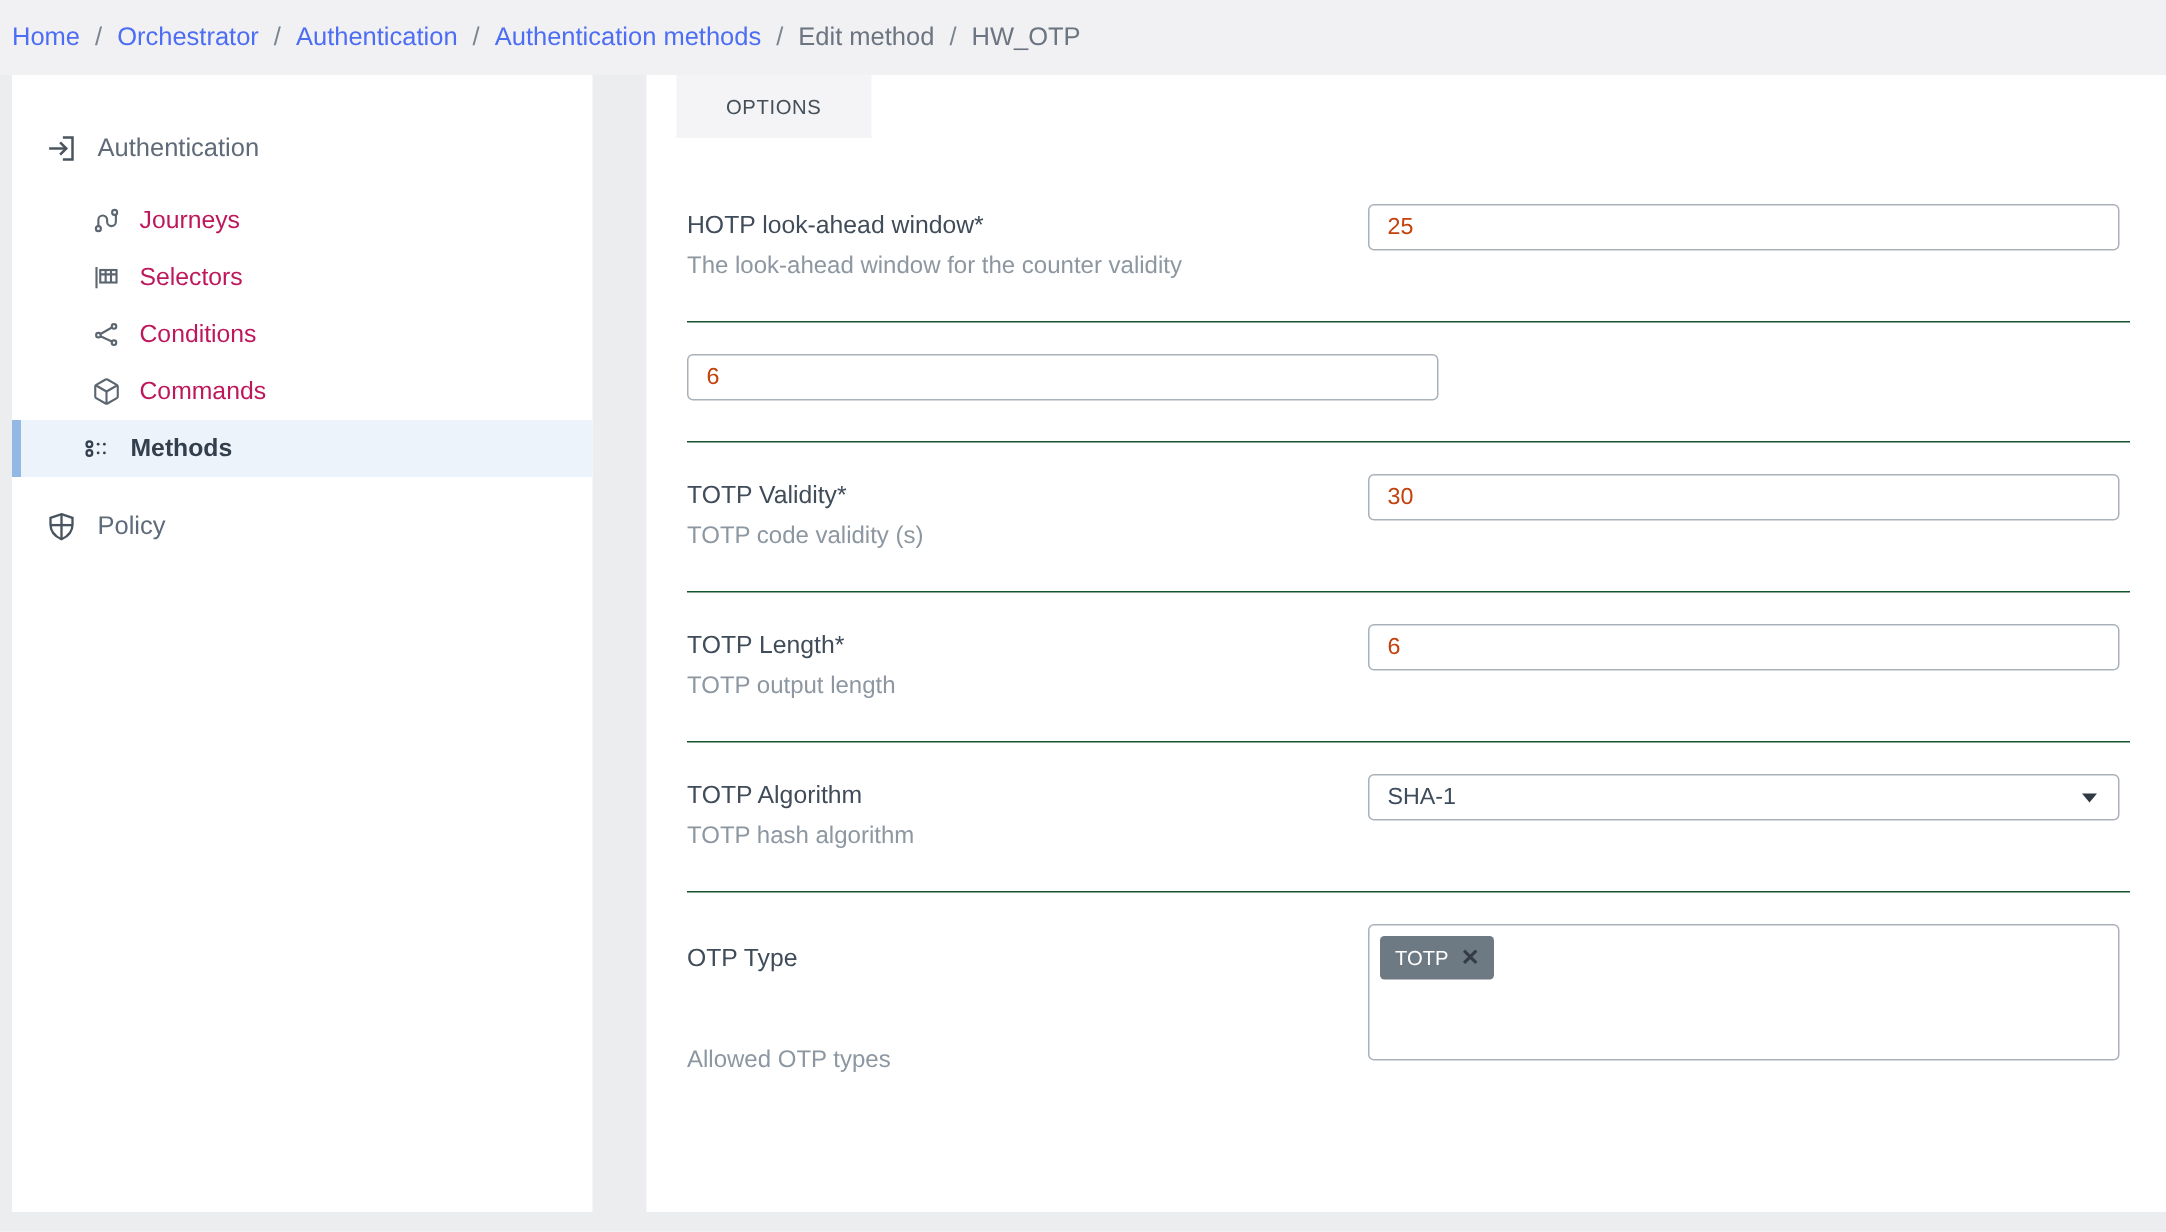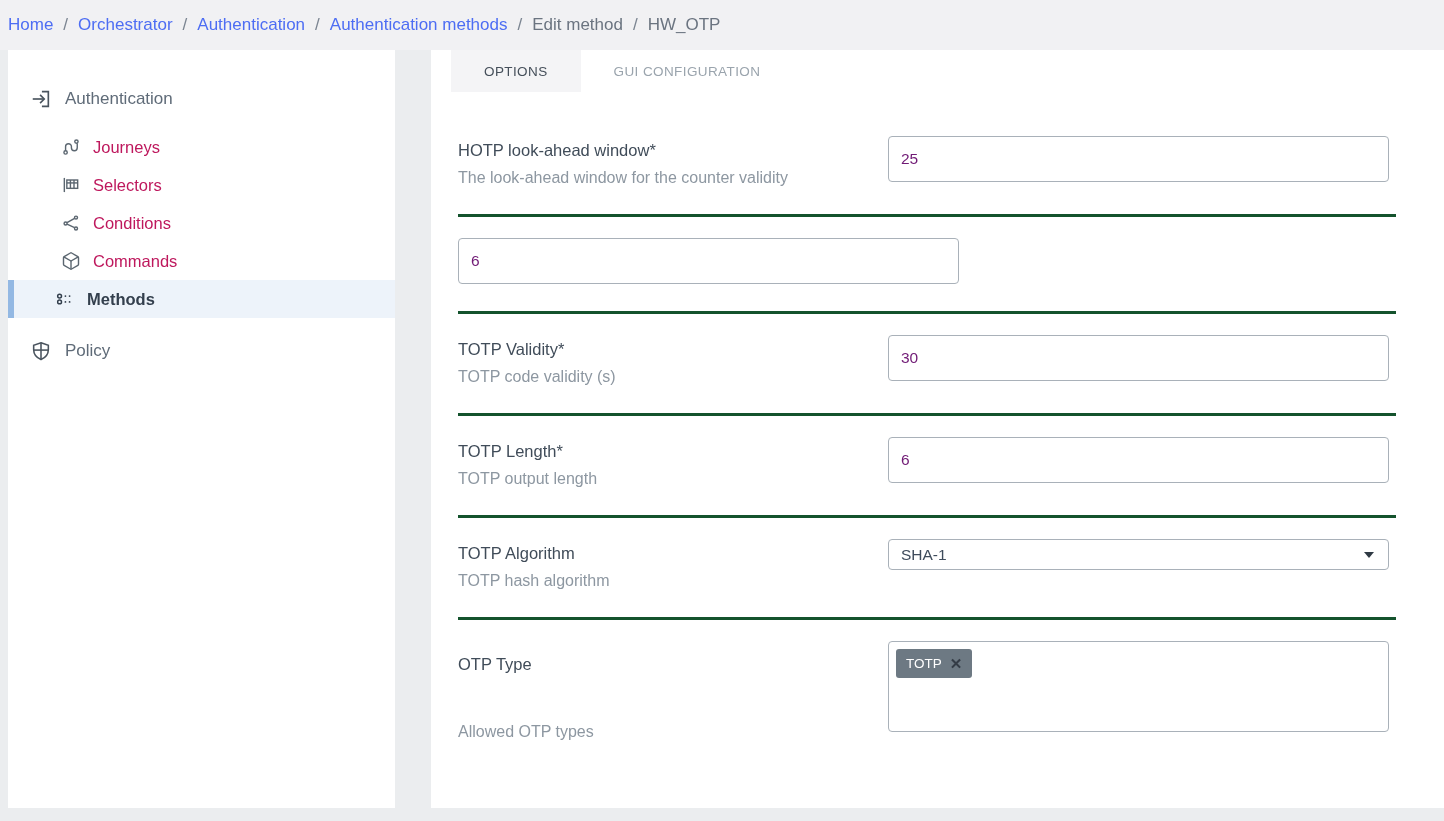--- a/index.html
+++ b/index.html
@@ -83,38 +83,38 @@
     letter-spacing: 0.4px;
     color: #9aa4ad;
     cursor: pointer;
   }
   .tab.active { background: #f4f4f6; color: #454f5a; }
 
   
   .form { margin-top: 23px; }
   .form-row {
     margin: 0 54px 0 27px;
-    border-bottom: 3px solid #14532d;
+    border-bottom: 1px solid #14532d;
     display: flex;
     justify-content: space-between;
     padding: 21px 0 27px 0;
   }
-  .form-row.last { border-bottom: none; }
+  .form-row.last { border-bottom: none; gap: 24px; }
   .field-label-col { width: 430px; }
   .field-label { font-size: 16.5px; color: #404c59; padding-top: 5px; }
   .field-desc { font-size: 16px; color: #8d97a1; margin-top: 9px; }
   .field-control-col { width: 501px; margin-right: 7px; flex-shrink: 0; }
 
   .text-input {
-    width: 100%; height: 46px;
+    width: 100%; height: 31px;
     border: 1px solid #a9b1b9;
     border-radius: 4px;
     padding: 0 12px;
     font-size: 15.5px;
-    color: #701a75;
+    color: #c2410c;
     font-family: "Liberation Sans", sans-serif;
     outline: none;
     background: #fff;
   }
   .select-box {
     width: 100%; height: 31px;
     border: 1px solid #a9b1b9;
     border-radius: 4px;
     padding: 0 14px 0 12px;
     font-size: 15.5px;
@@ -270,21 +270,20 @@
     </div>
 
   </div>
 
   <div class="panel-gap"></div>
 
   <div class="content">
 
     <div class="tab-bar">
       <div class="tab active">OPTIONS</div>
-      <div class="tab">GUI CONFIGURATION</div>
     </div>
 
     <div class="form">
 
       <div class="form-row">
         <div class="field-label-col">
           <div class="field-label">HOTP look-ahead window*</div>
           <div class="field-desc">The look-ahead window for the counter validity</div>
         </div>
         <div class="field-control-col">

